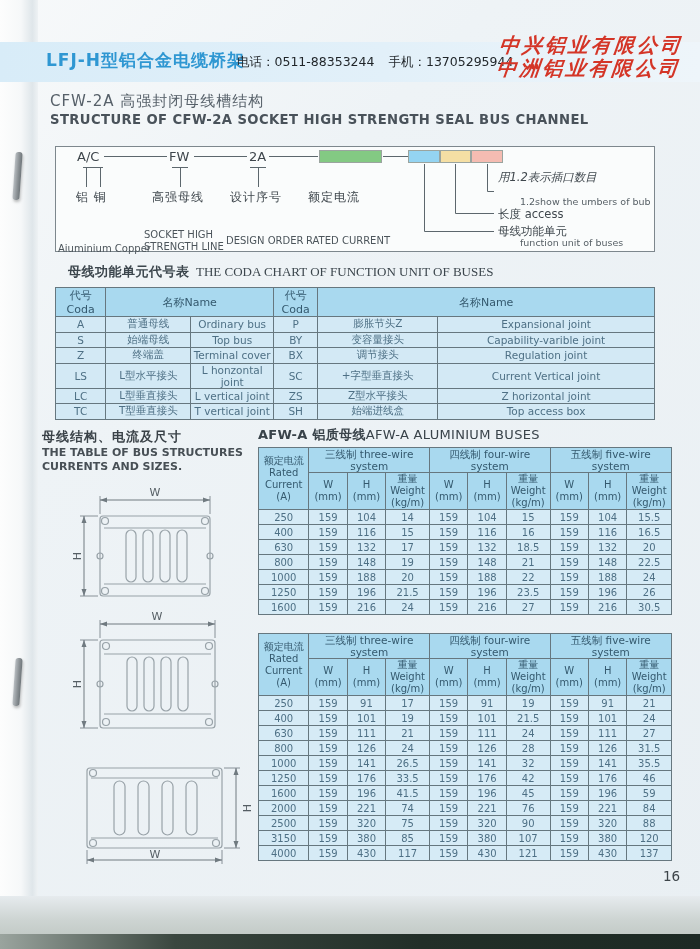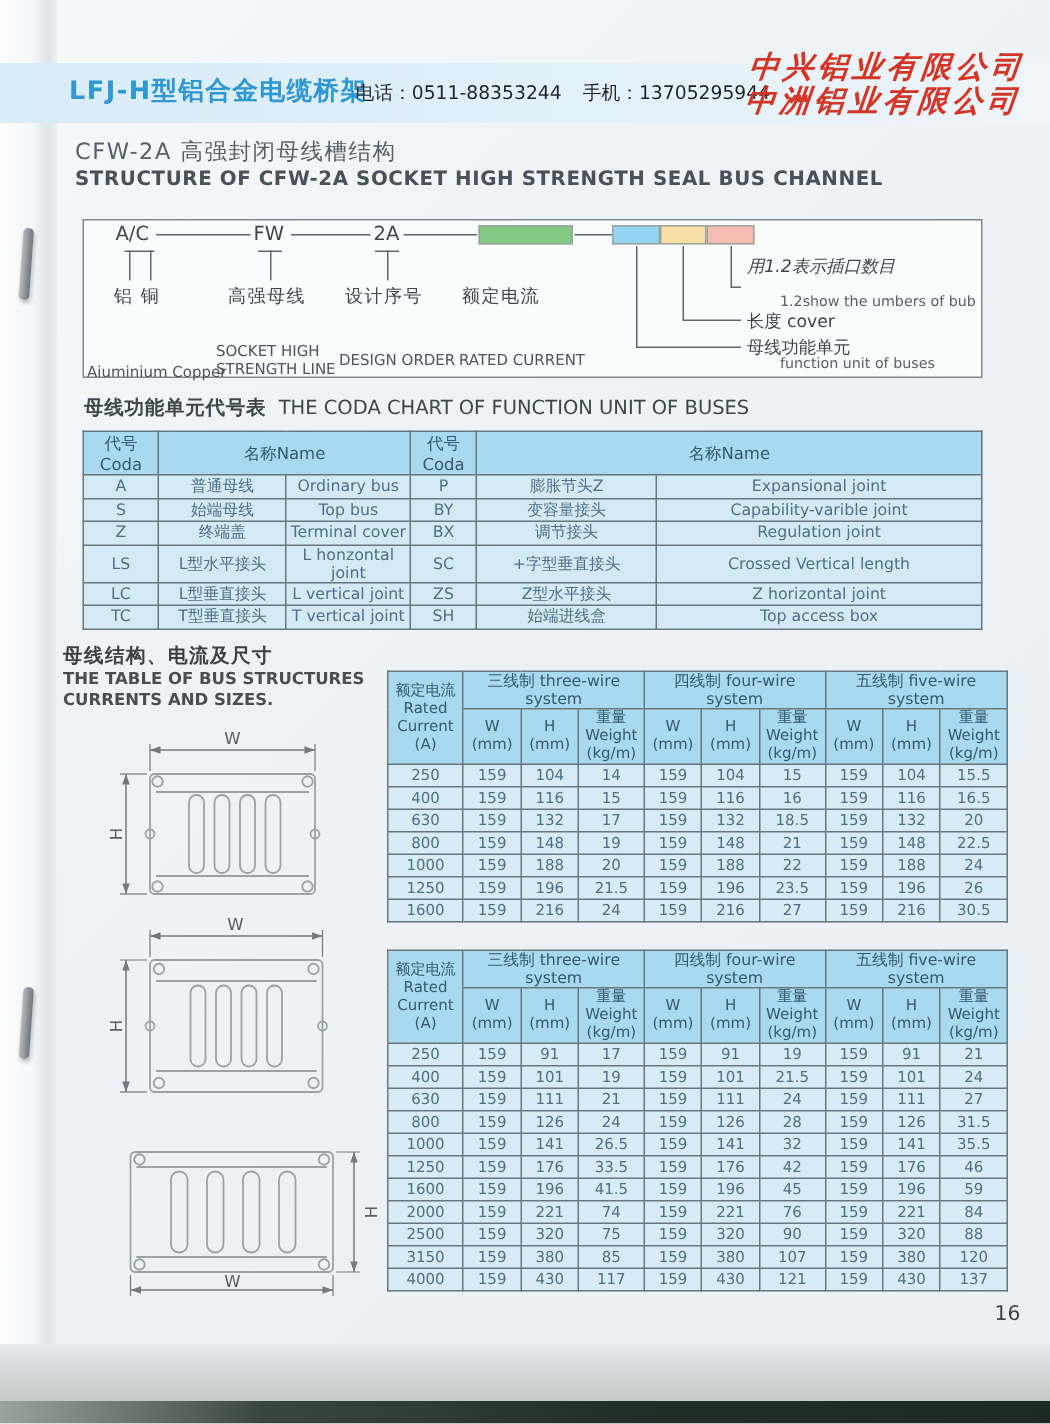--- a/index.html
+++ b/index.html
@@ -46,21 +46,21 @@
     border:1px solid #7d878d; background:#fafcfc;
   }
   .model-box svg.lines { position:absolute; left:0; top:0; }
   .mc-text { position:absolute; font-size:13px; color:#3e464c; }
   .mc-cn { position:absolute; font-size:12px; color:#3f474d; letter-spacing:1px; }
   .mc-en { position:absolute; font-size:10px; color:#4c555b; white-space:pre-line; line-height:12px; }
   .mc-block { position:absolute; top:3px; height:13px; border:1px solid #9aa49f; }
   .mc-lbl-cn { position:absolute; font-size:11.5px; color:#3f474d; }
   .mc-lbl-en { position:absolute; font-size:9.5px; color:#565f65;margin-left:22px; }
   
-  .coda-title { position:absolute; left:56px; top:263px; font-size:13px; color:#3c464d; }
+  .coda-title { position:absolute; left:68px; top:263px; font-size:13px; color:#3c464d;font-family:Liberation Serif, serif; }
   .coda-title b { font-size:13px; letter-spacing:.5px; }
   table { border-collapse:collapse; table-layout:fixed; }
   .coda-table { position:absolute; left:55px; top:287px; width:600px; font-size:10.5px; color:#4e7085; }
   .coda-table th { background:#a9d9ef; font-weight:normal; color:#34596e; font-size:11px; }
   .coda-table th, .coda-table td { border:1px solid #66777f; height:15.5px; text-align:center; padding:0 2px; }
   .coda-table td { background:#d3e9f5; }
   
   .struct-cn { position:absolute; left:42px; top:428px; font-size:13px; font-weight:bold; color:#3a4248; letter-spacing:1px; }
   .struct-en { position:absolute; left:42px; top:446px; font-size:11px; font-weight:bold; color:#474f55; line-height:14px; }
   .diagram { position:absolute; }
@@ -136,21 +136,21 @@
     <span class="mc-cn" style="left:252px; top:42px;">额定电流</span>
 
     <span class="mc-en" style="left:2px; top:96px;">Aiuminium  Copper</span>
     <span class="mc-en" style="left:88px; top:82px;">SOCKET HIGH
 STRENGTH LINE</span>
     <span class="mc-en" style="left:170px; top:88px;">DESIGN ORDER</span>
     <span class="mc-en" style="left:250px; top:88px;">RATED CURRENT</span>
 
     <span class="mc-lbl-cn" style="left:442px; top:23px;font-style:italic;">用1.2表示插口数目</span>
     <span class="mc-lbl-en" style="left:442px; top:49px;">1.2show the umbers of bub</span>
-    <span class="mc-lbl-cn" style="left:442px; top:60px;">长度  cover</span>
+    <span class="mc-lbl-cn" style="left:442px; top:60px;">长度  access</span>
     <span class="mc-lbl-cn" style="left:442px; top:77px;">母线功能单元</span>
     <span class="mc-lbl-en" style="left:442px; top:90px;">function unit of buses</span>
   </div>
 
   <div class="coda-title">
     <b>母线功能单元代号表</b>&nbsp;
     <span>THE CODA CHART OF FUNCTION UNIT OF BUSES</span>
   </div>
   <table class="coda-table">
     <colgroup>
@@ -193,21 +193,21 @@
           <td>BX</td>
           <td>调节接头</td>
           <td>Regulation joint</td>
         </tr>
         <tr>
           <td>LS</td>
           <td>L型水平接头</td>
           <td>L honzontal joint</td>
           <td>SC</td>
           <td>+字型垂直接头</td>
-          <td>Crossed Vertical length</td>
+          <td>Current Vertical joint</td>
         </tr>
         <tr>
           <td>LC</td>
           <td>L型垂直接头</td>
           <td>L vertical joint</td>
           <td>ZS</td>
           <td>Z型水平接头</td>
           <td>Z horizontal joint</td>
         </tr>
         <tr>
@@ -308,20 +308,23 @@
         <line x1="25" y1="108" x2="160" y2="108" stroke="#707a80" stroke-width="1"></line>
         <path d="M25 108 l7 -2.5 v5 z M160 108 l-7 -2.5 v5 z" fill="#707a80" stroke="none"></path>
         <line x1="25" y1="98" x2="25" y2="112" stroke="#707a80" stroke-width="0.8"></line>
         <line x1="160" y1="98" x2="160" y2="112" stroke="#707a80" stroke-width="0.8"></line>
       </g>
       <text x="186" y="59" text-anchor="middle" font-size="11" fill="#555e64" transform="rotate(-90 186 56)">H</text>
       <text x="93" y="106" text-anchor="middle" font-size="11" fill="#555e64">W</text>
     </svg>
   </div>
 
+  <div class="bus-title" style="left:258px; top:426px;">
+    <b>AFW-A 铝质母线</b><span>AFW-A ALUMINIUM BUSES</span>
+  </div>
   <table class="bus-table" style="left:258px; top:447px;">
     <colgroup>
       <col style="width:12.2%">
       <col style="width:9.3%">
         <col style="width:9.3%">
         <col style="width:10.6%">
       <col style="width:9.3%">
         <col style="width:9.3%">
         <col style="width:10.6%">
       <col style="width:9.3%">

